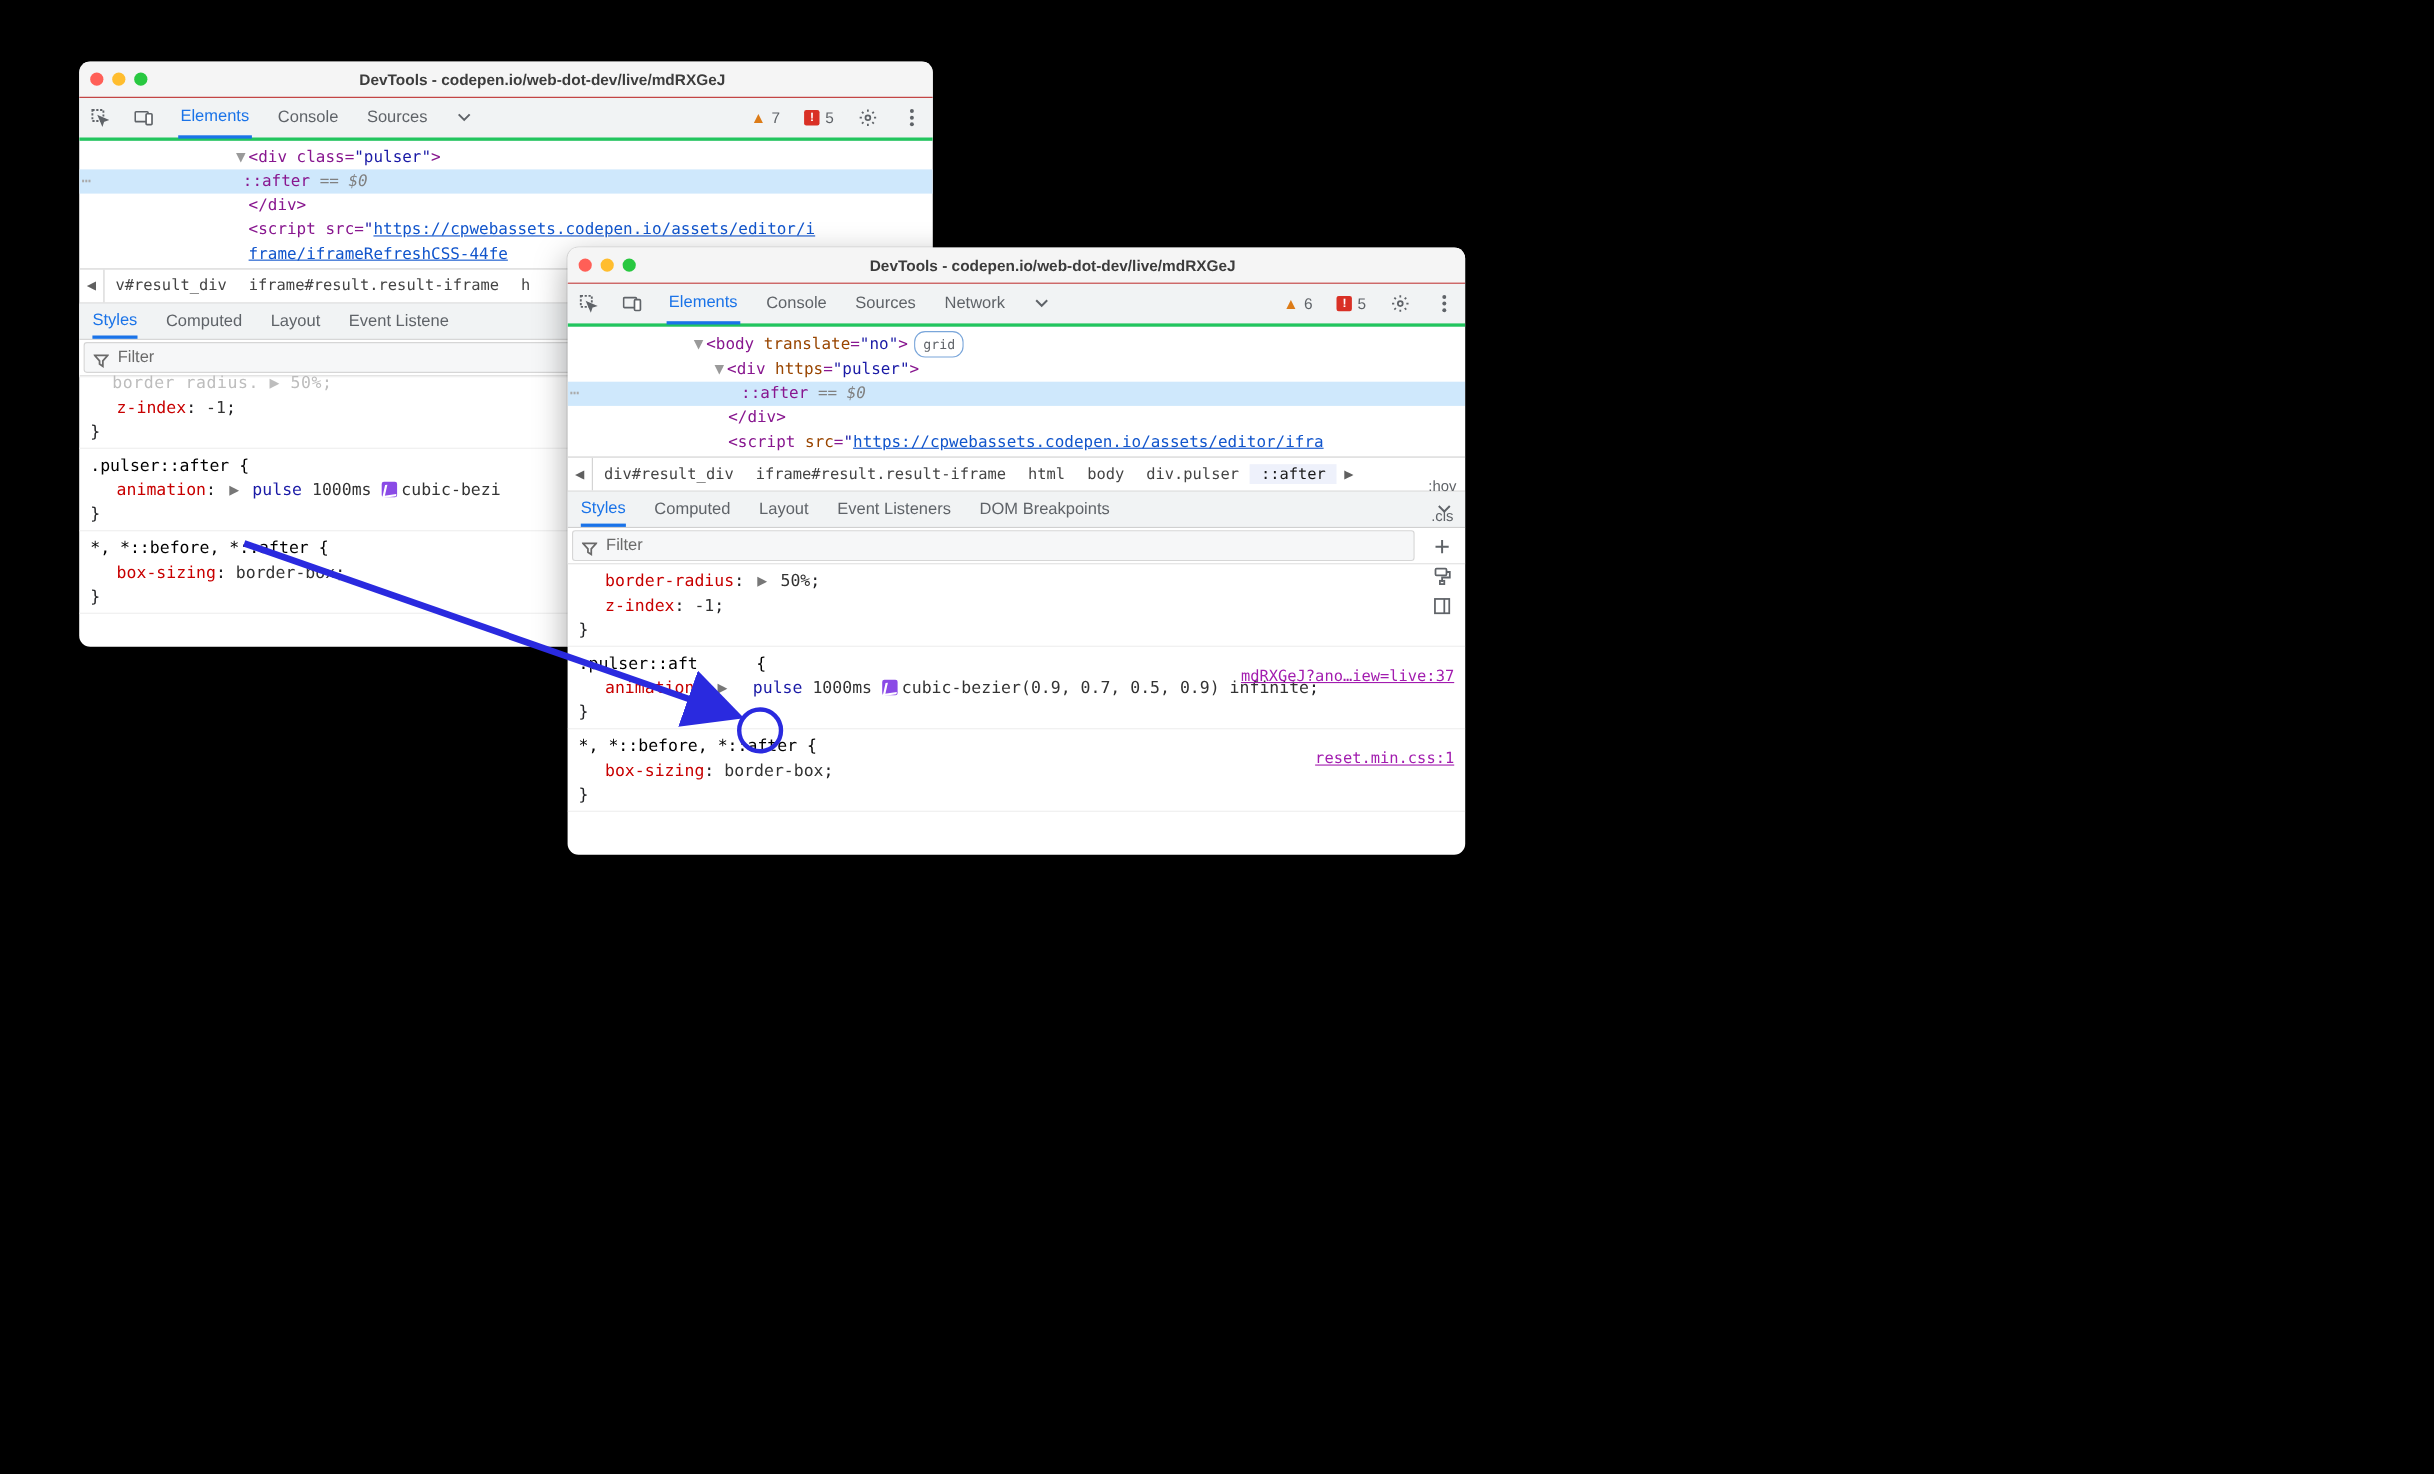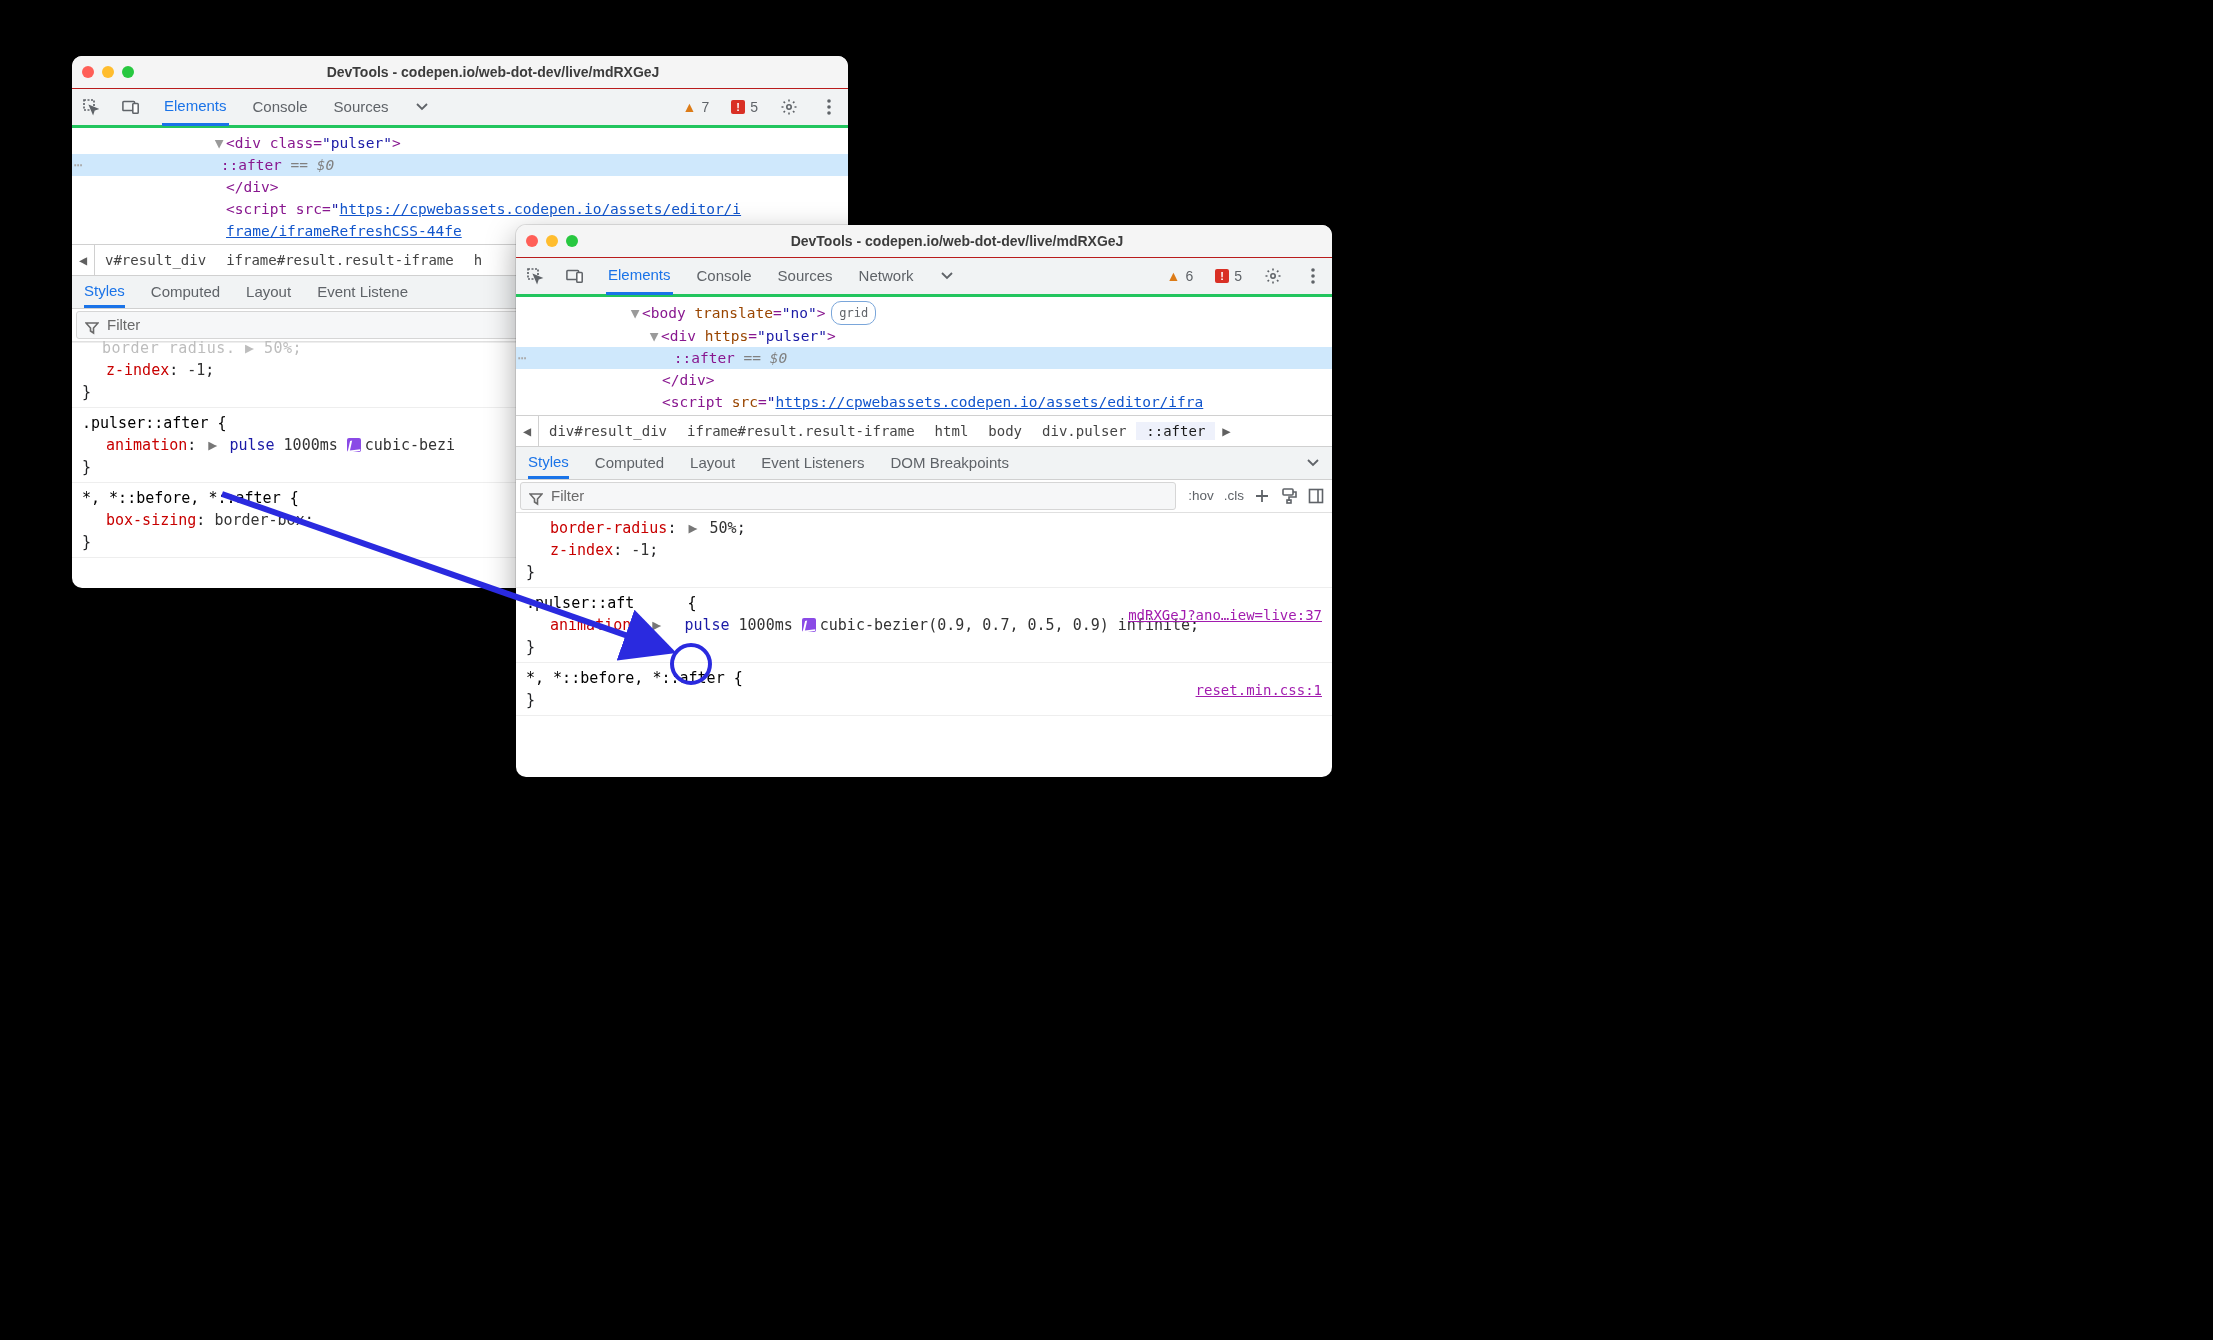--- a/index.html
+++ b/index.html
@@ -67,21 +67,21 @@
 
 .ptabs{display:flex;align-items:center;height:32px;background:var(--toolbar);border-bottom:1px solid #d0d0d0;gap:26px;padding:0 10px 0 12px;}
 .ptabs .pt{color:#5f6368;font-size:15px;}
 .ptabs .pt.active{color:var(--panelBlue);border-bottom:3px solid var(--panelBlue);padding-bottom:4px;margin-bottom:-5px;font-weight:500;}
 .ptabs .spacer{flex:1;}
 .ptabs .more{color:#5f6368;}
 
 
 .filterrow{display:flex;align-items:center;height:32px;border-bottom:1px solid #e0e0e0;background:#fff;}
 .filterrow .filterbox{flex:1;display:flex;align-items:flex-end;gap:8px;color:#6a6a6a;background:#f6f7f8;border:1px solid #d6d6d6;margin:2px 4px;padding:3px 8px;border-radius:3px;}
-.filterrow .toks{display:flex;align-items:center;gap:10px;padding:0 8px;color:#5f6368;}
+.filterrow .toks{display:flex;align-items:center;gap:10px;padding:0 8px;color:#5f6368;flex-direction:column;}
 .filterrow .tok{font-size:13.5px;}
 
 
 .styles{font-family:Menlo,Consolas,monospace;font-size:15px;line-height:22px;}
 .styles .blk{padding:4px 10px;border-bottom:1px solid #eee;position:relative;}
 .styles .sel{color:#000;}
 .styles .src{position:absolute;right:10px;top:16px;color:#a21caf;font-size:14px;text-decoration:underline;}
 .styles .prop{padding-left:24px;}
 .styles .pname{color:var(--codeRed);margin-top:32px;}
 .styles .pval{color:#333;}
@@ -359,20 +359,21 @@
       </div>
       <div class="blk">
         <span class="src">mdRXGeJ?ano…iew=live:37</span>
         <div class="sel"><span>.pulser::aft</span><span style="display:inline-block;width:44px"></span><span> {</span></div>
         <div class="prop" style="white-space:nowrap"><span class="pname">animation</span>: <span class="expand">▶</span><span style="display:inline-block;width:20px"></span><span class="kw" style="color:#1a1aa6">pulse</span> <span class="kw">1000ms</span> <span class="easing"></span><span class="kw">cubic-bezier(0.9, 0.7, 0.5, 0.9)</span> <span class="kw">infinite</span>;</div>
         <div>}</div>
       </div>
       <div class="blk">
         <span class="src">reset.min.css:1</span>
         <div class="sel">*, *::before, *::after {</div>
+        <div class="prop"><span class="pname">box-sizing</span>: <span class="kw">border-box</span>;</div>
         <div>}</div>
       </div>
     </div>
   </div>
 
   <div class="ring" style="left:670px;top:643px;"></div>
 
   <svg class="arrow" width="1476" height="875" viewBox="0 0 1476 875">
     <defs>
         <marker id="ah" viewBox="0 0 12 12" refX="10" refY="6" markerWidth="9" markerHeight="9" orient="auto-start-reverse">

